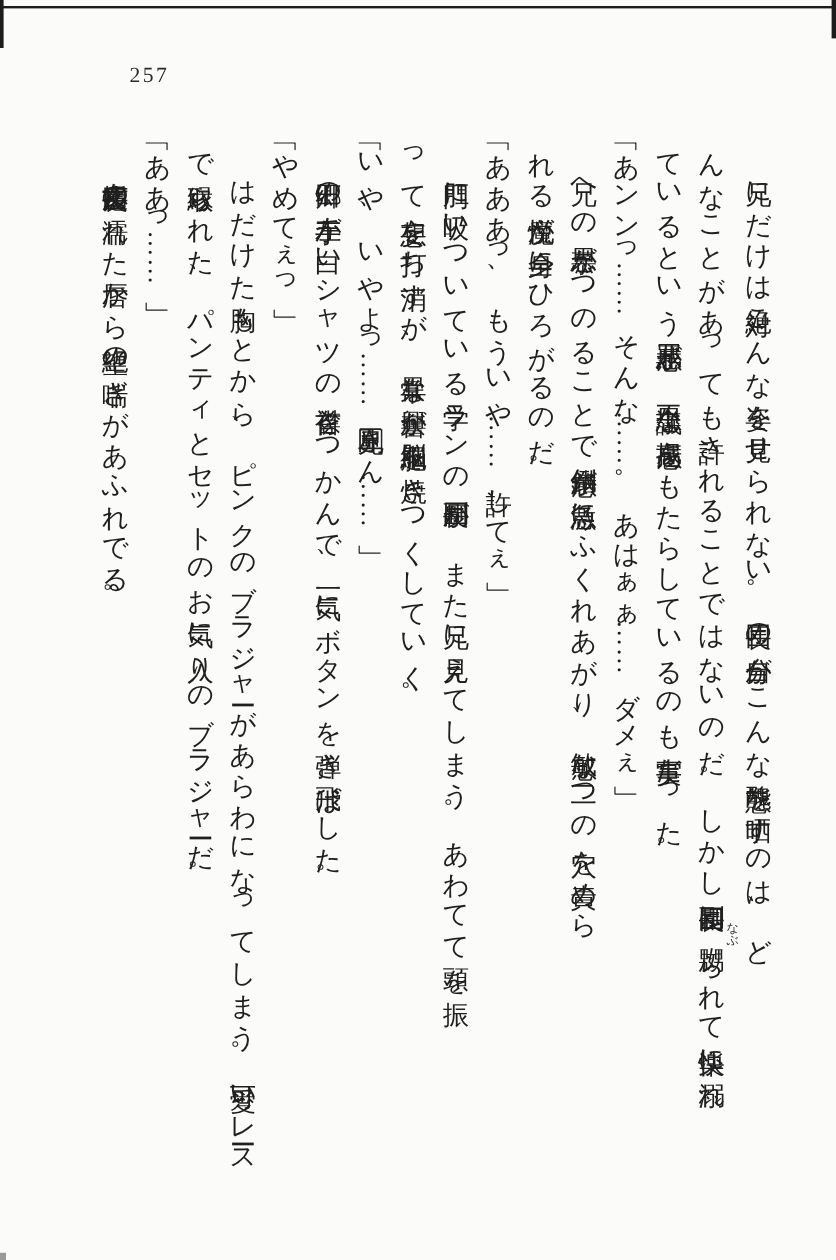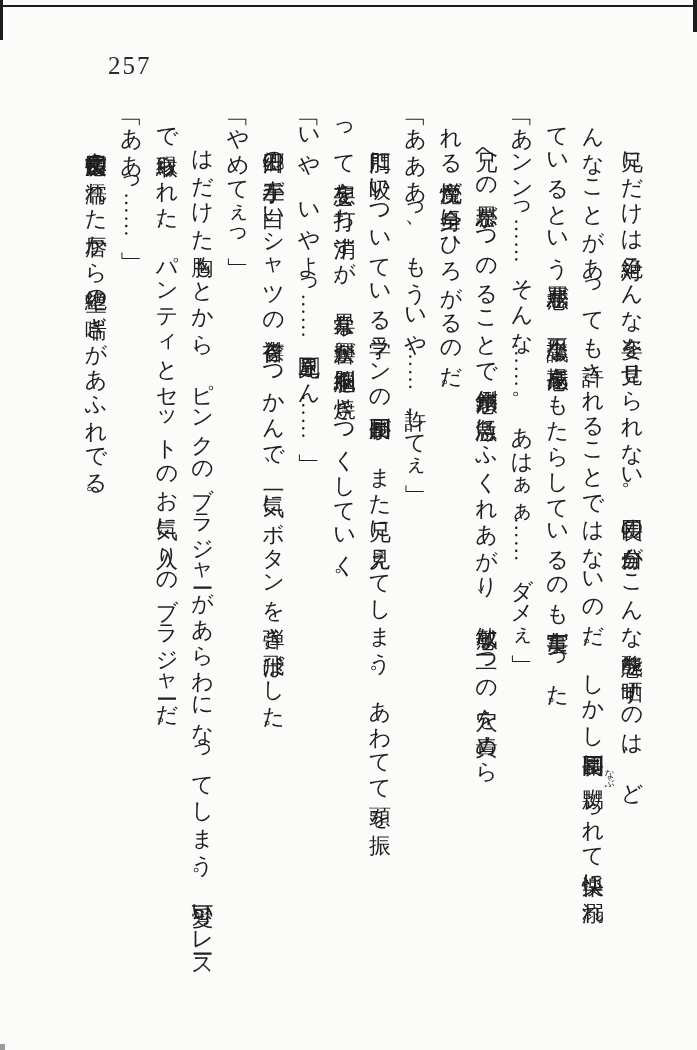--- a/index.html
+++ b/index.html
@@ -22,21 +22,21 @@
   .edge-corner-right {
     position: absolute; top: 0; right: 0; width: 4px; height: 32px;
     background: #1c1c1c;
   }
   .edge-bottom-left {
     position: absolute; bottom: 0; left: 0; width: 5px; height: 6px;
     background: #3a3a3a; opacity: .5;
   }
   .page-number {
     position: absolute; top: 52px; left: 108px;
-    font-size: 25px; color: #2b2b2b; letter-spacing: 2px;
+    font-size: 18px; color: #2b2b2b; letter-spacing: 2px;
   }
   .page-text {
     position: absolute; top: 112px; left: 58px;
     width: 592px; height: 880px;
     writing-mode: vertical-rl;
     text-orientation: mixed;
     font-size: 22px;
     color: #1f1f1f;
     letter-spacing: 1px;
     line-height: 35.5px;

